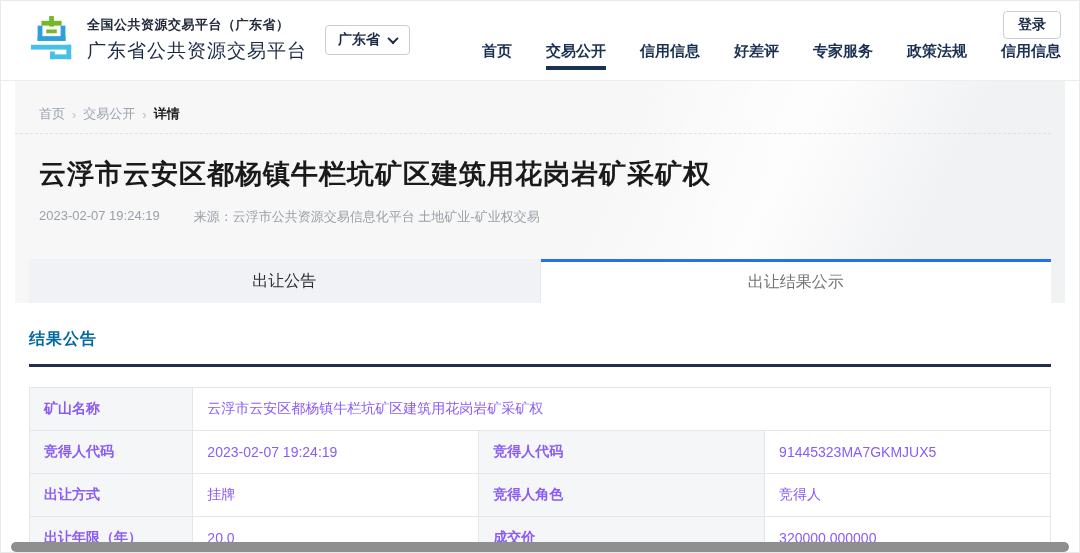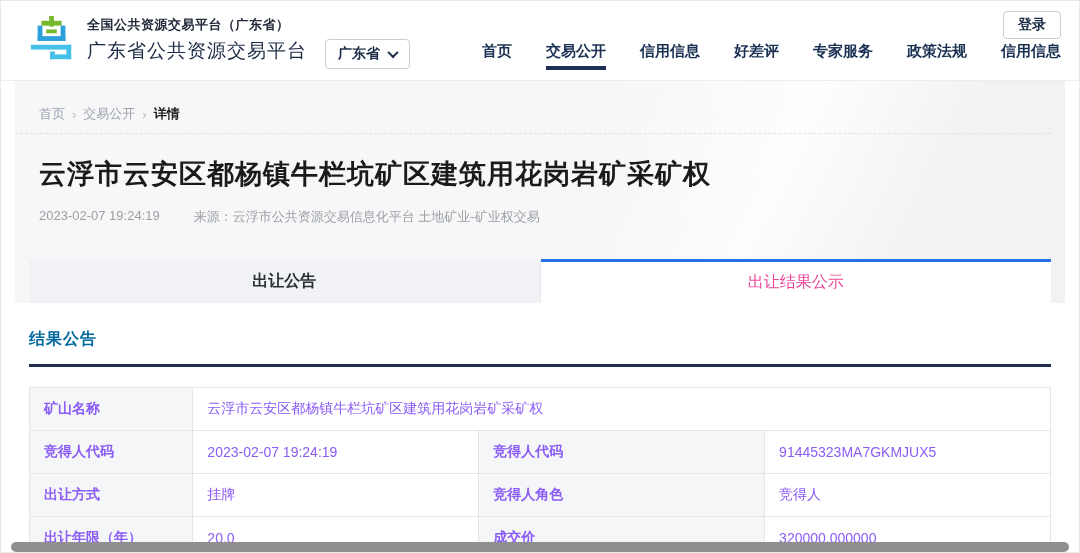--- a/index.html
+++ b/index.html
@@ -12,21 +12,21 @@
   
   .top-header {
     height:80px; background:#fff; border-bottom:1px solid #ededed;
     display:flex; align-items:flex-start; padding:14px 18px 0 28px; position:relative;
   }
   .brand { display:flex; align-items:center; gap:12px; }
   .brand-logo { width:46px; height:50px; flex:0 0 auto; }
   .brand-text .line1 { font-size:13px; font-weight:bold; color:#222a3a; letter-spacing:.5px; }
   .brand-text .line2 { font-size:19px; font-weight:normal; color:#1b2b45; margin-top:4px; letter-spacing:1px; }
   .region-select {
-    margin-left:18px; margin-top:24px;
+    margin-left:18px; margin-top:10px;
     border:1px solid #c9ced6; border-radius:4px; background:#fff;
     padding:5px 12px; font-size:14px; font-weight:bold; color:#1b2b45;
     display:inline-flex; align-items:center; gap:9px; cursor:pointer;
   }
   .chevron-down {
     width:8px; height:8px; border-right:2px solid #1b2b45; border-bottom:2px solid #1b2b45;
     transform:rotate(45deg) translate(-1px,-1px); display:inline-block;
   }
   .main-nav {
     position:absolute; right:18px; bottom:10px;
@@ -64,22 +64,22 @@
   }
   .article-meta {
     padding:16px 0 0 24px; font-size:13px; color:#9aa0a8; display:flex; gap:34px;
   }
   
   .tabs { position:absolute; left:14px; right:14px; bottom:0; display:flex; height:44px; }
   .tab {
     flex:1; display:flex; align-items:center; justify-content:center;
     font-size:16px; cursor:pointer;
   }
-  .tab.inactive { background:#f0f2f5; color:#2b2f36; border-right:1px solid #e6e8eb;font-weight:bold; }
-  .tab.active { background:#ffffff; color:#ec4899; border-top:3px solid #2472e8; font-weight:normal; }
+  .tab.inactive { background:#f0f2f5; color:#2b2f36; border-right:1px solid #e6e8eb; }
+  .tab.active { background:#ffffff; color:#737373; border-top:3px solid #2472e8; font-weight:normal; }
   
   .content { padding:0 14px; background:#fff; }
   .section-heading {
     margin:26px 0 0 14px; font-size:16px; font-weight:bold; color:#0369a1; letter-spacing:1px;
   }
   .section-rule { margin:14px 14px 0 14px; height:3px; background:#22304d; }
   table.result-table {
     width:calc(100% - 28px); margin:20px 14px 0 14px; border-collapse:collapse; table-layout:fixed;
   }
   .result-table td {

